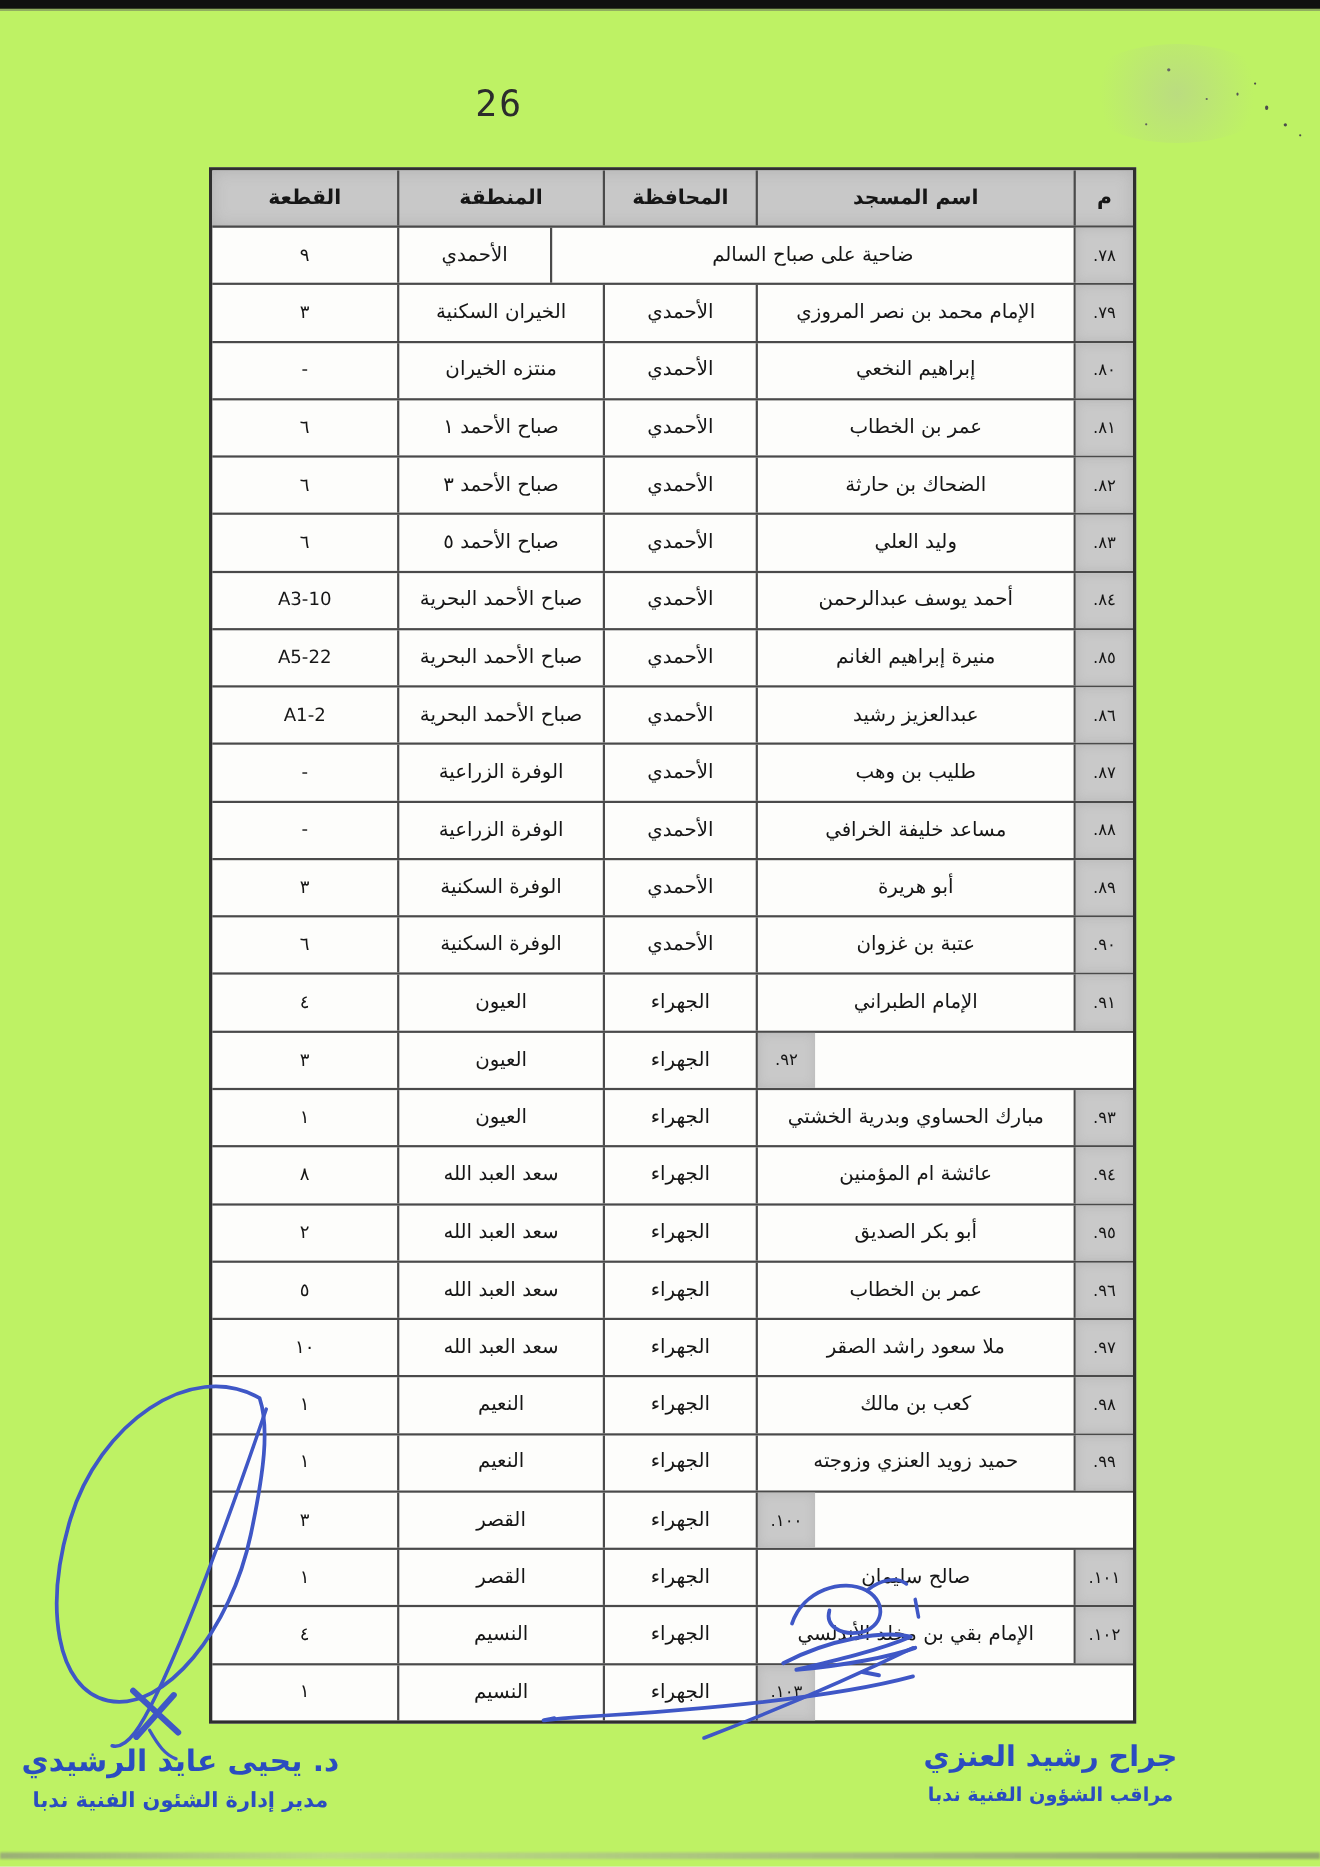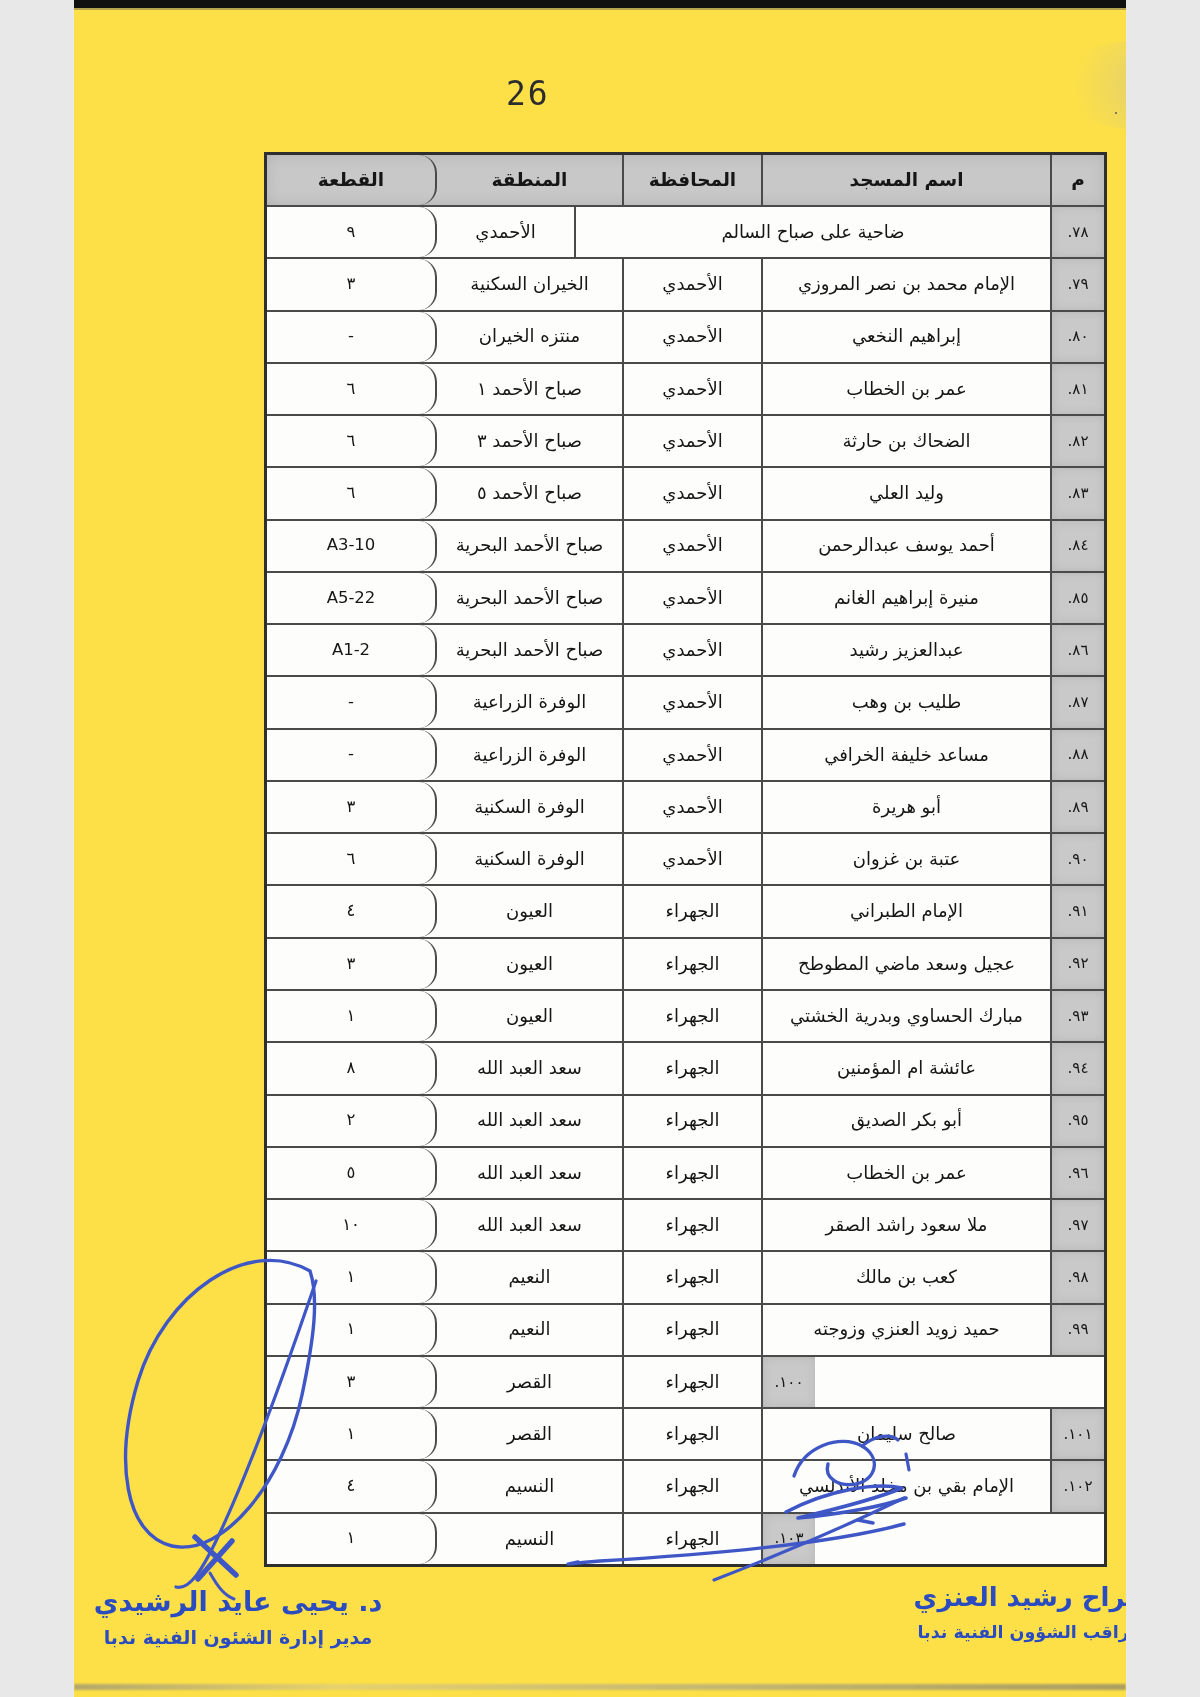--- a/index.html
+++ b/index.html
@@ -1,18 +1,18 @@
 <!DOCTYPE html>
 <html lang="ar"><head>
 <meta charset="utf-8">
 <style>
   html,body{margin:0;padding:0;background:#e8e8e8;}
   .page{
-    position:relative; width:1052px; height:1697px; margin:0 auto;
-    background:#fde047; overflow:hidden;
+    position:relative; width:1200px; height:1697px; margin:0 auto;
+    background:#bef264; overflow:hidden;
     font-family:"DejaVu Sans", sans-serif; color:#161616;
   }
   
   .scan-top-bar{position:absolute;left:0;top:0;width:100%;height:8px;background:#101010;}
   .scan-top-bar:after{content:"";position:absolute;left:0;top:8px;width:100%;height:2px;background:rgba(90,90,90,.45);}
   .scan-bottom-streak{
     position:absolute;left:0;top:1684px;width:100%;height:6px;
     background:linear-gradient(90deg, rgba(130,130,130,.6), rgba(185,185,185,.35) 25%, rgba(150,150,150,.55) 60%, rgba(115,115,115,.6));
     filter:blur(1px);
   }
@@ -34,21 +34,21 @@
   .thead{height:50px;background:#c8c8c8;box-shadow:inset 0 0 14px rgba(110,110,110,.25);}
   .tbody{display:flex;flex-direction:column;height:1357px;}
   .tbody .trow{flex:1;}
   .tbody .trow:last-child{border-bottom:none;}
   .cell{
     display:flex;align-items:center;justify-content:center;
     box-sizing:border-box;border-right:2px solid #4a4a4a;
     direction:rtl;font-size:18px;padding:0 6px;line-height:1.25;
   }
   .thead .cell{font-weight:bold;font-size:18.5px;}
-  .c-plot{width:170px;direction:ltr;font-size:16.5px;border-radius:18px;}
+  .c-plot{width:170px;direction:ltr;font-size:16.5px;}
   .c-area{width:187px;}
   .c-gov{width:139px;}
   .c-mosque{flex:1;}
   .c-idx{width:52px;border-right:none;background:#c9c9c9;font-size:15px;box-shadow:inset 0 0 10px rgba(110,110,110,.2);}
   .thead .c-idx{background:transparent;box-shadow:none;}
   
   .stamp{position:absolute;color:#2b4cc0;direction:rtl;text-align:center;font-weight:bold;}
   .stamp-left{left:8px;top:1586px;width:312px;}
   .stamp-right{left:836px;top:1582px;width:238px;}
   .stamp-name{font-size:27px;white-space:nowrap;}
@@ -197,21 +197,20 @@
     <div class="cell c-area">العيون</div>
     <div class="cell c-gov">الجهراء</div>
     <div class="cell c-mosque">الإمام الطبراني</div>
     <div class="cell c-idx">٩١.</div>
   </div>
 
   <div class="trow">
     <div class="cell c-plot">٣</div>
     <div class="cell c-area">العيون</div>
     <div class="cell c-gov">الجهراء</div>
-    <div class="cell c-mosque">عجيل وسعد ماضي المطوطح</div>
     <div class="cell c-idx">٩٢.</div>
   </div>
 
   <div class="trow">
     <div class="cell c-plot">١</div>
     <div class="cell c-area">العيون</div>
     <div class="cell c-gov">الجهراء</div>
     <div class="cell c-mosque">مبارك الحساوي وبدرية الخشتي</div>
     <div class="cell c-idx">٩٣.</div>
   </div>

